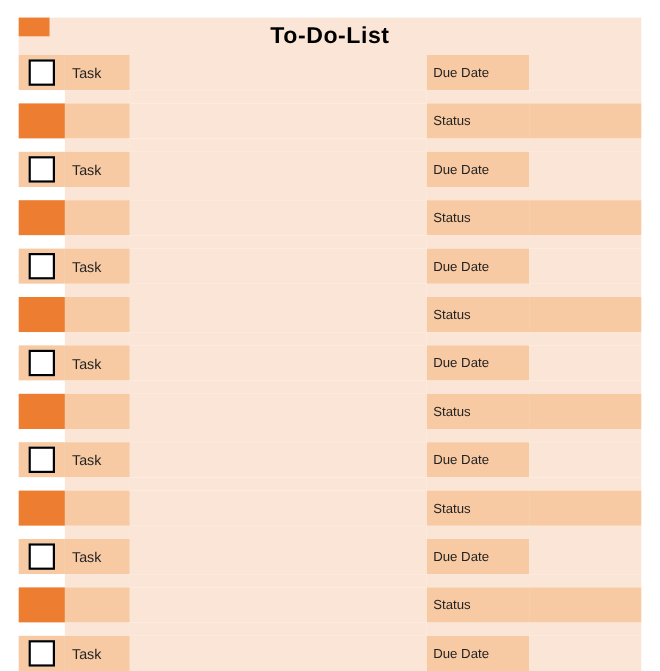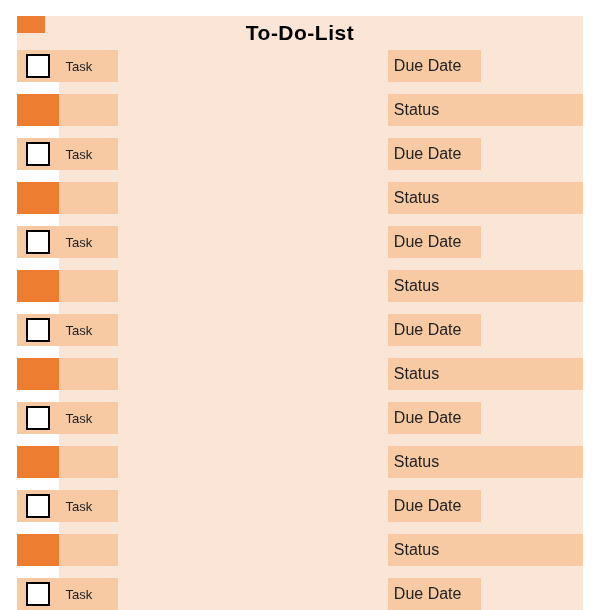--- a/index.html
+++ b/index.html
@@ -47,21 +47,21 @@
   }
   .row {
     display: flex;
     height: 32px;
   }
   .row.spacer { height: 12px; }
   .cell { display: flex; align-items: center; }
   .c-left   { width: 44px; }
   .c-task   { width: 60px; padding-left: 6px; font-size: 13px; color: #222; }
   .c-body   { width: 280px; }
-  .c-label  { width: 96px; padding-left: 6px; font-size: 16px; color: #222; }
+  .c-label  { width: 96px; padding-left: 6px; font-size: 12px; color: #222; }
   .c-val    { width: 106px; }
 
   .bg-light  { background: #fbe5d6; }
   .bg-med    { background: #f7caa3; }
   .bg-dark   { background: #ed7d31; }
   .bg-white  { background: #ffffff; }
 
   .checkbox {
     width: 24px;
     height: 24px;

